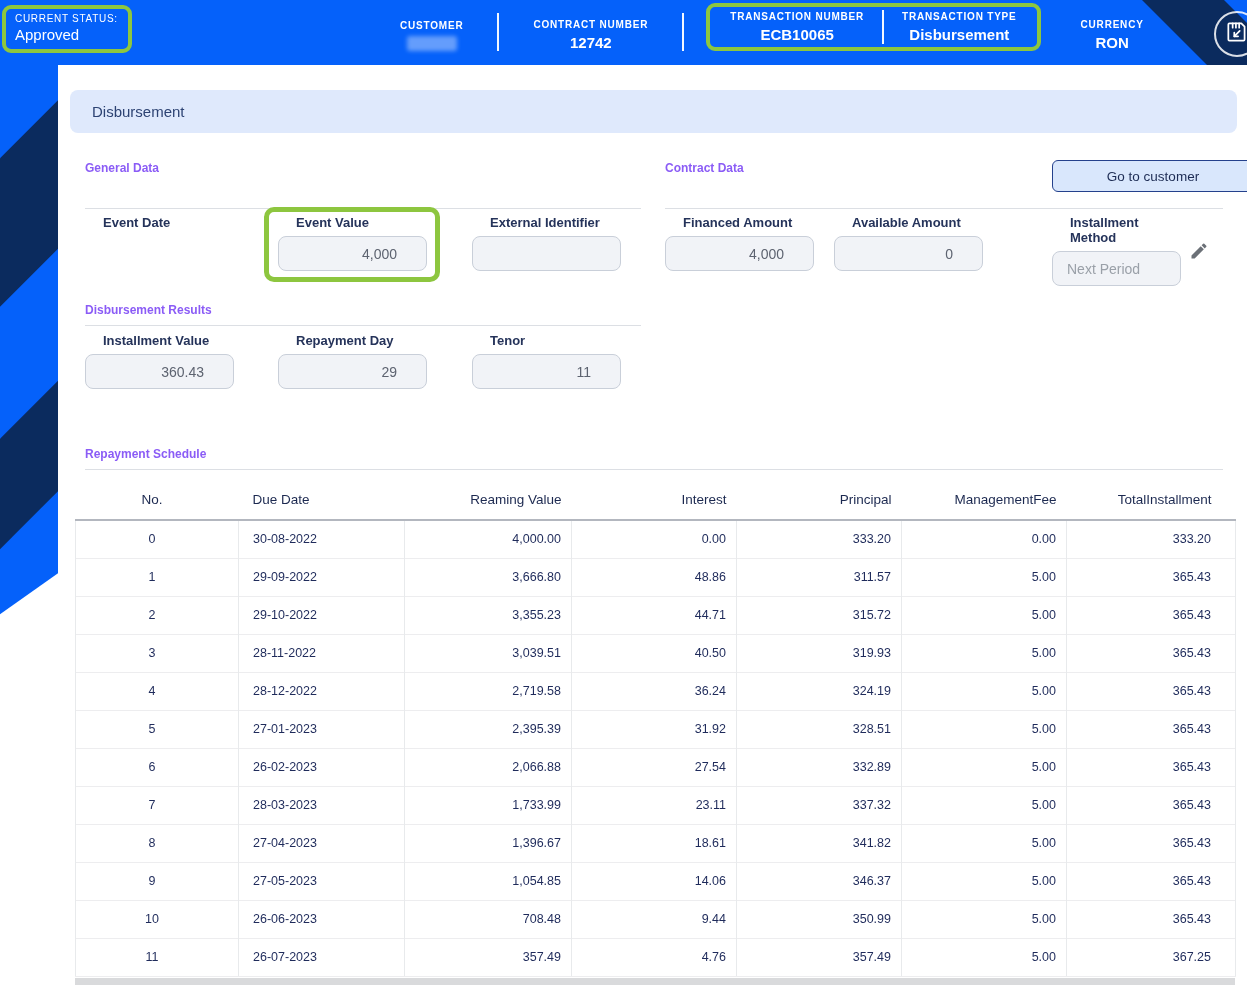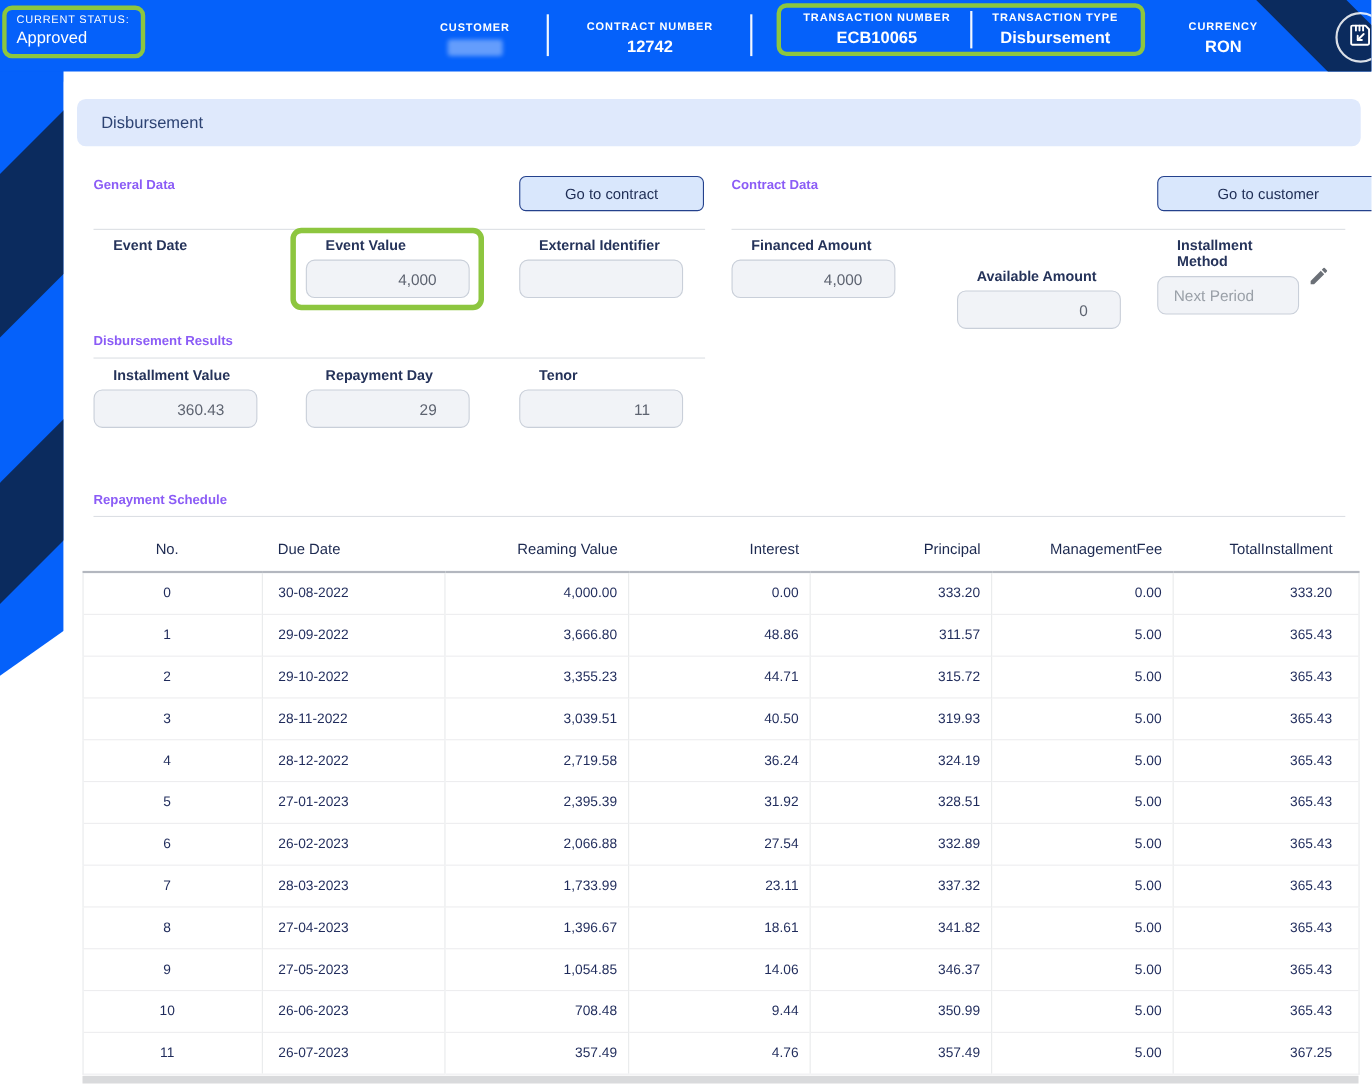--- a/index.html
+++ b/index.html
@@ -53,21 +53,21 @@
   .rule-dr { left:27px; top:260px; width:556px; }
   .rule-rs { left:27px; top:404px; width:1138px; }
 
   .field { position:absolute; width:149px; top:150px; }
   .field.row2 { top:268px; }
   .field label { display:block; font-size:13px; font-weight:bold; color:#25335a;padding-left:18px; }
   .fld { display:block; width:100%; height:35px; margin-top:6px; background:#f1f3f7; border:1px solid #c9cfd9; border-radius:8px; font-size:14px; font-family:inherit; color:#5d6370; padding:0 14px; outline:none; }
   .fld.num { text-align:right; padding-right:29px; }
   .fld.muted { color:#9aa0a8; }
   .f-event-date { left:27px; } .f-event-value { left:220px; } .f-ext-id { left:414px; }
-  .f-financed { left:607px; } .f-available { left:812px;margin-top:28px; } .f-method { left:994px; width:129px; }
+  .f-financed { left:607px; } .f-available { left:776px; } .f-method { left:994px; width:129px; }
   .g-installment { left:27px; } .g-repday { left:220px; } .g-tenor { left:414px; }
 
   .green-box { position:absolute; left:206px; top:142px; width:176px; height:75px; border:5px solid #8dc63f; border-radius:10px; pointer-events:none; }
 
   .pencil { position:absolute; left:1131px; top:176px; width:20px; height:20px; cursor:pointer; }
 
   
   .tbl-wrap { position:absolute; left:17px; top:415px; width:1160px; }
   table { width:100%; border-collapse:collapse; table-layout:fixed; }
   thead th { height:40px; font-size:13.5px; font-weight:normal; color:#1c2950; border-bottom:2px solid #b3b7bf; vertical-align:middle; }
@@ -142,21 +142,20 @@
         </svg>
       </span>
     </div>
   </div>
 
   <div class="card">
 
     <div class="banner">Disbursement</div>
 
     <div class="sec-head head-gd">General Data</div>
-    <button class="btn btn-contract">Go to contract</button>
     <div class="rule rule-gd"></div>
 
     <div class="sec-head head-cd">Contract Data</div>
     <button class="btn btn-customer">Go to customer</button>
     <div class="rule rule-cd"></div>
 
     <div class="field f-event-date">
       <label>Event Date</label>
     </div>
     <div class="field f-event-value">

